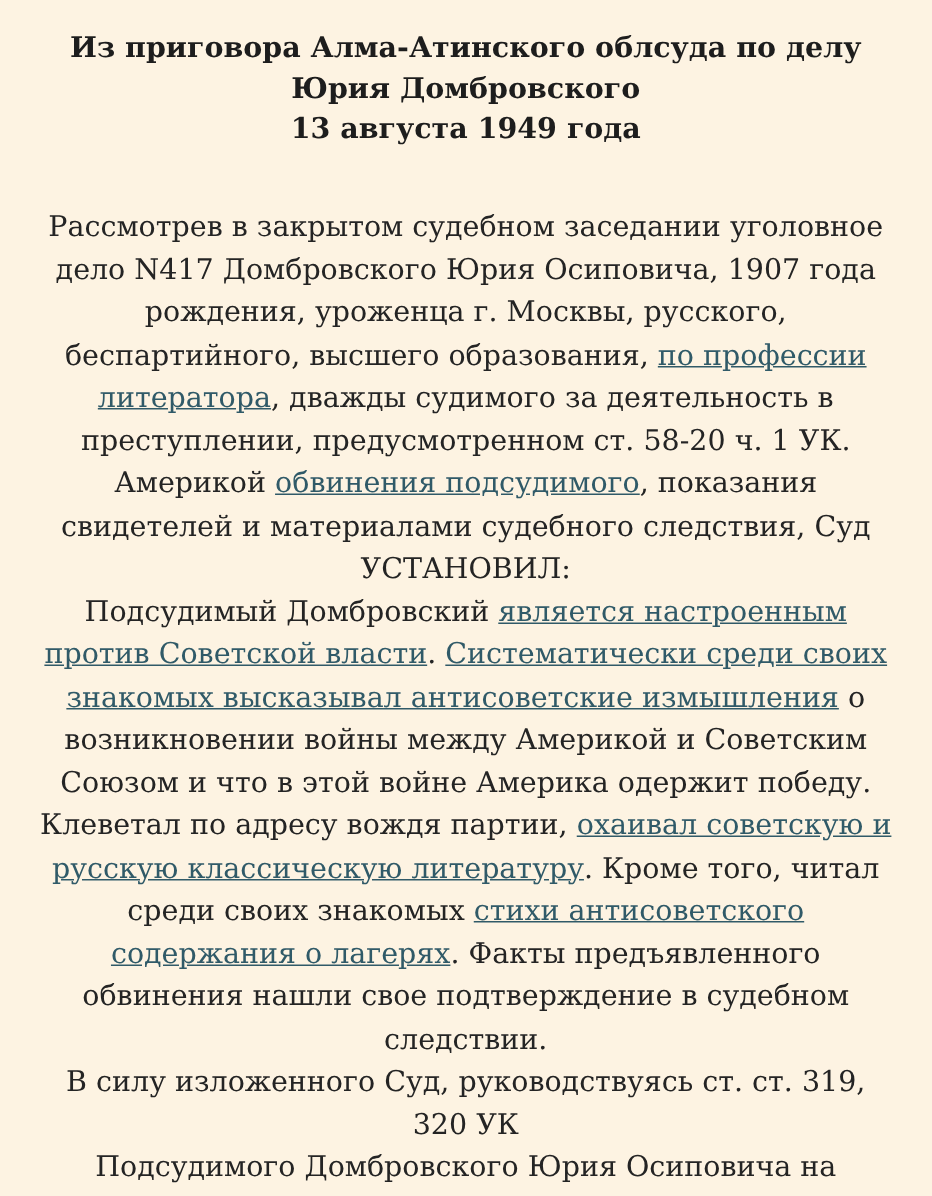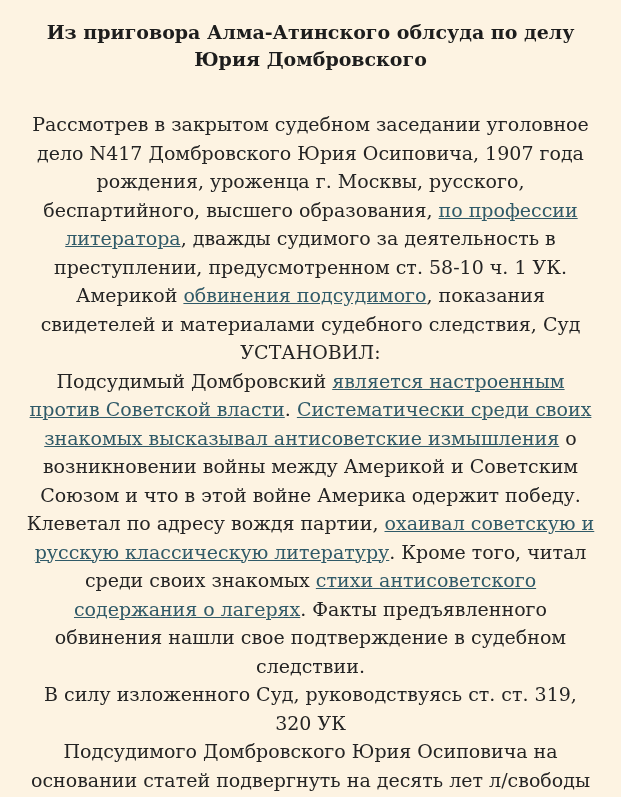--- a/index.html
+++ b/index.html
@@ -35,23 +35,23 @@
     color: #305a68;
     text-decoration: underline;
     cursor: pointer;
   }
 </style>
 </head>
 <body>
 
 <div class="page">
 
-  <h1 class="doc-title"><span>Из приговора Алма-Атинского облсуда по делу Юрия Домбровского</span><br></h1>
+  <h1 class="doc-title"><span>Из приговора Алма-Атинского облсуда по делу Юрия Домбровского</span><br><span>13 августа 1949 года</span></h1>
 
-  <p class="doc-paragraph"><span>Рассмотрев в закрытом судебном заседании уголовное дело N417 Домбровского Юрия Осиповича, 1907 года рождения, уроженца г. Москвы, русского, беспартийного, высшего образования, </span><a href="#" class="doc-link">по профессии литератора</a><span>, дважды судимого за деятельность в преступлении, предусмотренном ст. 58-10 ч. 1 УК.</span></p>
+  <p class="doc-paragraph"><span>Рассмотрев в закрытом судебном заседании уголовное дело N417 Домбровского Юрия Осиповича, 1907 года рождения, уроженца г. Москвы, русского, беспартийного, высшего образования, </span><a href="#" class="doc-link">по профессии литератора</a><span>, дважды судимого за деятельность в преступлении, предусмотренном ст. 58-20 ч. 1 УК.</span></p>
 
   <p class="doc-paragraph"><span>Америкой </span><a href="#" class="doc-link">обвинения подсудимого</a><span>, показания свидетелей и материалами судебного следствия, Суд УСТАНОВИЛ:</span></p>
 
   <p class="doc-paragraph"><span>Подсудимый Домбровский </span><a href="#" class="doc-link">является настроенным против Советской власти</a><span>. </span><a href="#" class="doc-link">Систематически среди своих знакомых высказывал антисоветские измышления</a><span> о возникновении войны между Америкой и Советским Союзом и что в этой войне Америка одержит победу. Клеветал по адресу вождя партии, </span><a href="#" class="doc-link">охаивал советскую и русскую классическую литературу</a><span>. Кроме того, читал среди своих знакомых </span><a href="#" class="doc-link">стихи антисоветского содержания о лагерях</a><span>. Факты предъявленного обвинения нашли свое подтверждение в судебном следствии.</span></p>
 
   <p class="doc-paragraph"><span>В силу изложенного Суд, руководствуясь ст. ст. 319, 320 УК</span></p>
 
 
   <p class="doc-paragraph"><span>Подсудимого Домбровского Юрия Осиповича на основании статей подвергнуть на десять лет л/свободы с поражением в избирательных правах на 3 года. Предварительное заключение по содеянному зачесть с 30 марта с. г.</span></p>
 

